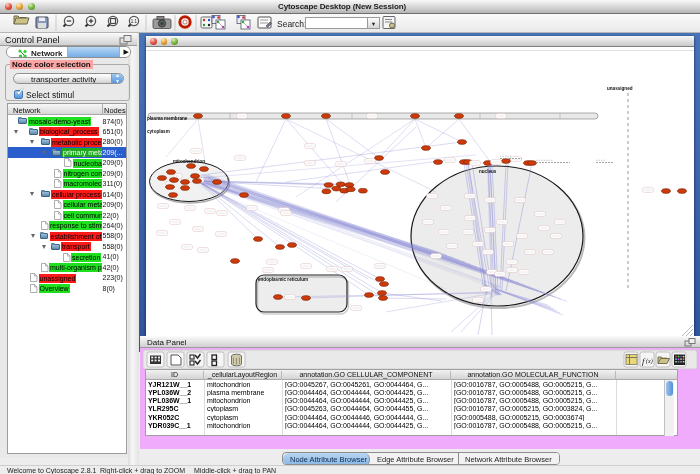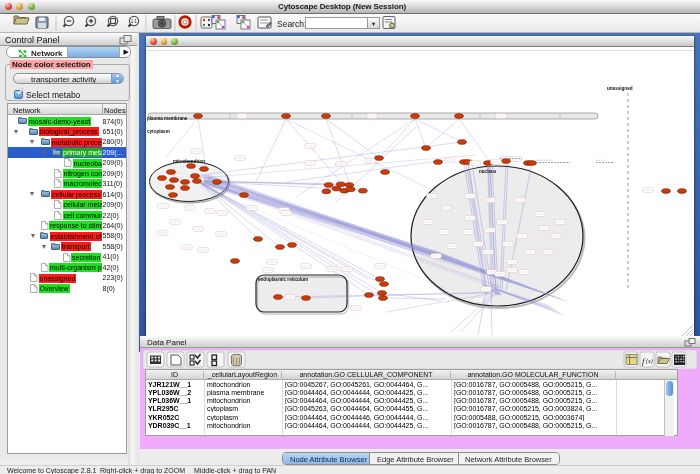--- a/index.html
+++ b/index.html
@@ -172,21 +172,21 @@
 <div class="abs" id="grplbl">Node color selection</div>
 <div class="abs" id="combo">
     <span class="txt">transporter activity</span>
  <span class="pill">
       <span style="position:absolute;left:3px;top:-2.5px;font-size:5px;color:#fff;">▲</span>
       <span style="position:absolute;left:3px;top:3.5px;font-size:5px;color:#fff;">▼</span>
     </span>
   </div>
 <div class="abs" id="cbox"></div>
 <div class="abs" style="left:16px;top:85px;font-size:10.5px;font-weight:bold;color:#fff;text-shadow:0 0 1px #224466;">✓</div>
-<div class="abs" id="cboxlbl">Select metabo</div>
+<div class="abs" id="cboxlbl">Select stimul</div>
 <div class="abs" id="treewrap">
  <div id="treerows">
       <div class="trow" style="top:12.0px;">
         <span style="position:absolute;left:10px;top:2.2px;width:8.5px;height:6px;background:linear-gradient(#9cc0dc,#5e89ad);border:0.5px solid #40637f;border-radius:1px;"></span>
         <span style="position:absolute;left:10px;top:1.2px;width:4px;height:2px;background:#5e89ad;border-radius:1px 1px 0 0;"></span>
         <span class="lbl" style="left:20px;background:#1ee01e;max-width:74px;overflow:hidden;">mosaic-demo-yeast</span>
         <span class="cnt">874(0)</span>
       </div>
       <div class="trow" style="top:22.45px;">
         <span class="arw" style="left:6px;"></span>
@@ -789,21 +789,21 @@
    <div style="left:58px;width:78px">_cellularLayoutRegion</div>
    <div style="left:136px;width:169px">annotation.GO CELLULAR_COMPONENT</div>
    <div style="left:305px;width:165px">annotation.GO MOLECULAR_FUNCTION</div>
   </div>
   <div style="position:absolute;left:518px;top:10px;width:10px;height:56px;background:#f0f0f0;border-left:1px solid #c0c0c0">
    <div style="position:absolute;left:1px;top:1px;width:7px;height:15px;border-radius:4px;background:linear-gradient(90deg,#9fc4ec,#538fd6)"></div>
   </div>
  </div>
 </div>
 <div class="abs" id="dtabs">
-    <div style="position:absolute;left:0;top:0;width:87px;height:13px;background:linear-gradient(#b9d6f2,#85b4e4);border-right:1px solid #8d8d8d;">
+    <div style="position:absolute;left:0;top:0;width:87px;height:13px;background:linear-gradient(#b9d6f2,#85b4e4);border-right:1px solid #8d8d8d;border-radius:6px;">
       <span style="position:absolute;left:7px;top:1.5px;color:#0d2a4d;">Node Attribute Browser</span>
     </div>
     <div style="position:absolute;left:87px;top:0;width:89px;height:13px;background:#f2f2f2;border-right:1px solid #8d8d8d;">
       <span style="position:absolute;left:7px;top:1.5px;color:#222;">Edge Attribute Browser</span>
     </div>
     <div style="position:absolute;left:176px;top:0;width:102px;height:13px;background:#f2f2f2;">
       <span style="position:absolute;left:6px;top:1.5px;color:#222;">Network Attribute Browser</span>
     </div>
   </div>
 <div class="abs" id="statusbar" style="border-top:1px solid #cfcfcf"></div>

